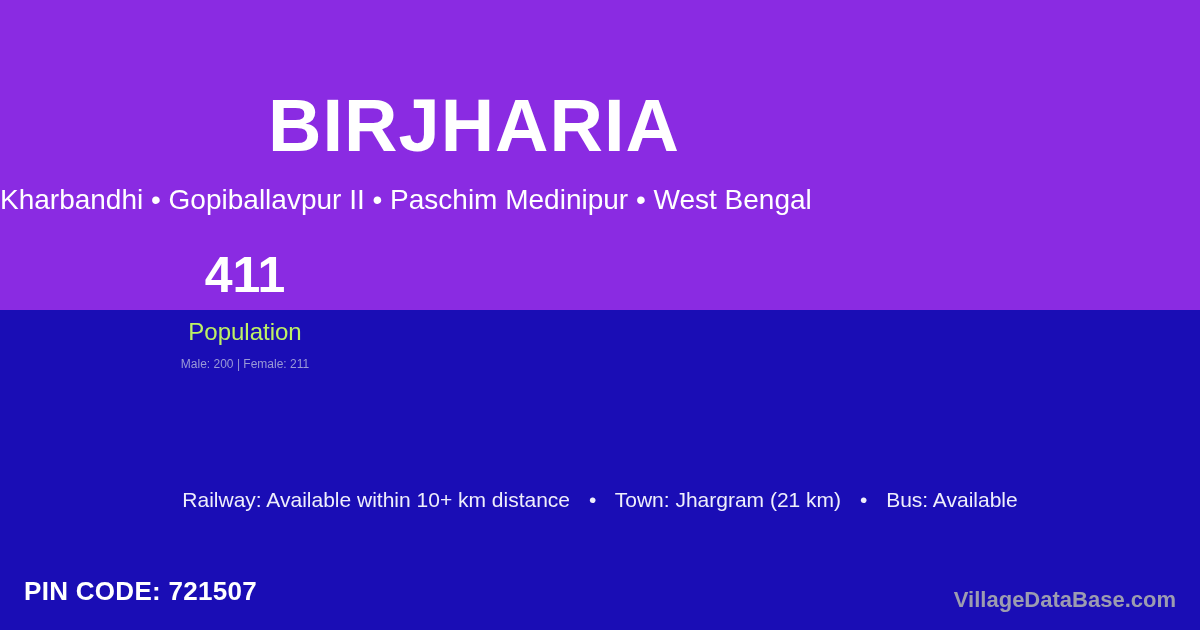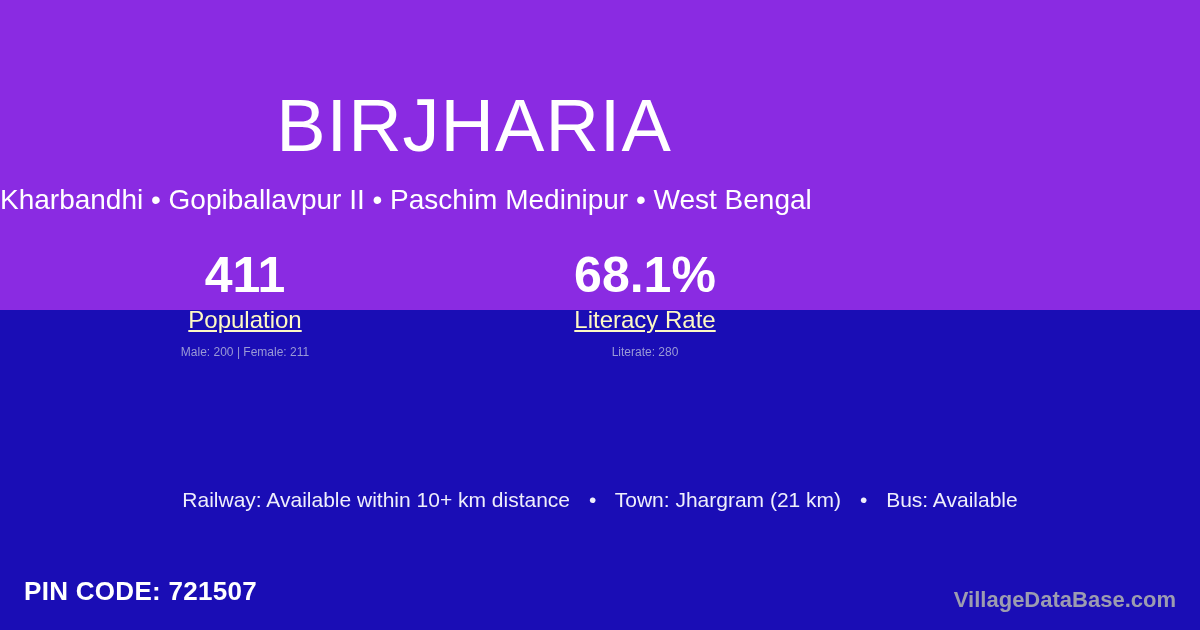--- a/index.html
+++ b/index.html
@@ -32,21 +32,21 @@
     background: #8A2BE2;
   }
 
   .village-title {
     position: absolute;
     left: 0;
     top: 84px;
     width: 948px;
     text-align: center;
     font-size: 74px;
-    font-weight: 400;
+    font-weight: 700;
     letter-spacing: 1px;
     line-height: 84px;
     color: #ffffff;
     white-space: nowrap;
   }
 
   .village-subtitle {
     position: absolute;
     left: 0;
     top: 183px;
@@ -73,27 +73,26 @@
     text-align: center;
   }
   .stat-value {
     font-size: 50px;
     font-weight: 700;
     line-height: 58px;
     color: #ffffff;
     white-space: nowrap;
   }
   .stat-label {
-    margin-top: 2px;
+    margin-top: 14px;
     font-size: 24px;
     font-weight: 400;
     line-height: 28px;
-    color: #fef9c3;
+    color: #bef264;
     white-space: nowrap;
-    text-decoration: underline;
   }
   .stat-sub {
     margin-top: 8px;
     font-size: 12px;
     font-weight: 400;
     line-height: 20px;
     color: #9a9ad6;
     white-space: nowrap;
   }
 
@@ -152,25 +151,20 @@
 
   <div class="stats">
 
     <div class="stat">
       <div class="stat-value">411</div>
       <div class="stat-label">Population</div>
       <div class="stat-sub">Male: 200 | Female: 211</div>
     </div>
 
 
-    <div class="stat">
-      <div class="stat-value">68.1%</div>
-      <div class="stat-label">Literacy Rate</div>
-      <div class="stat-sub">Literate: 280</div>
-    </div>
 
   </div>
 
   <div class="info-line">
     <span>Railway: Available within 10+ km distance</span>
     <span class="info-sep">•</span>
     <span>Town: Jhargram (21 km)</span>
     <span class="info-sep">•</span>
     <span>Bus: Available</span>
   </div>

